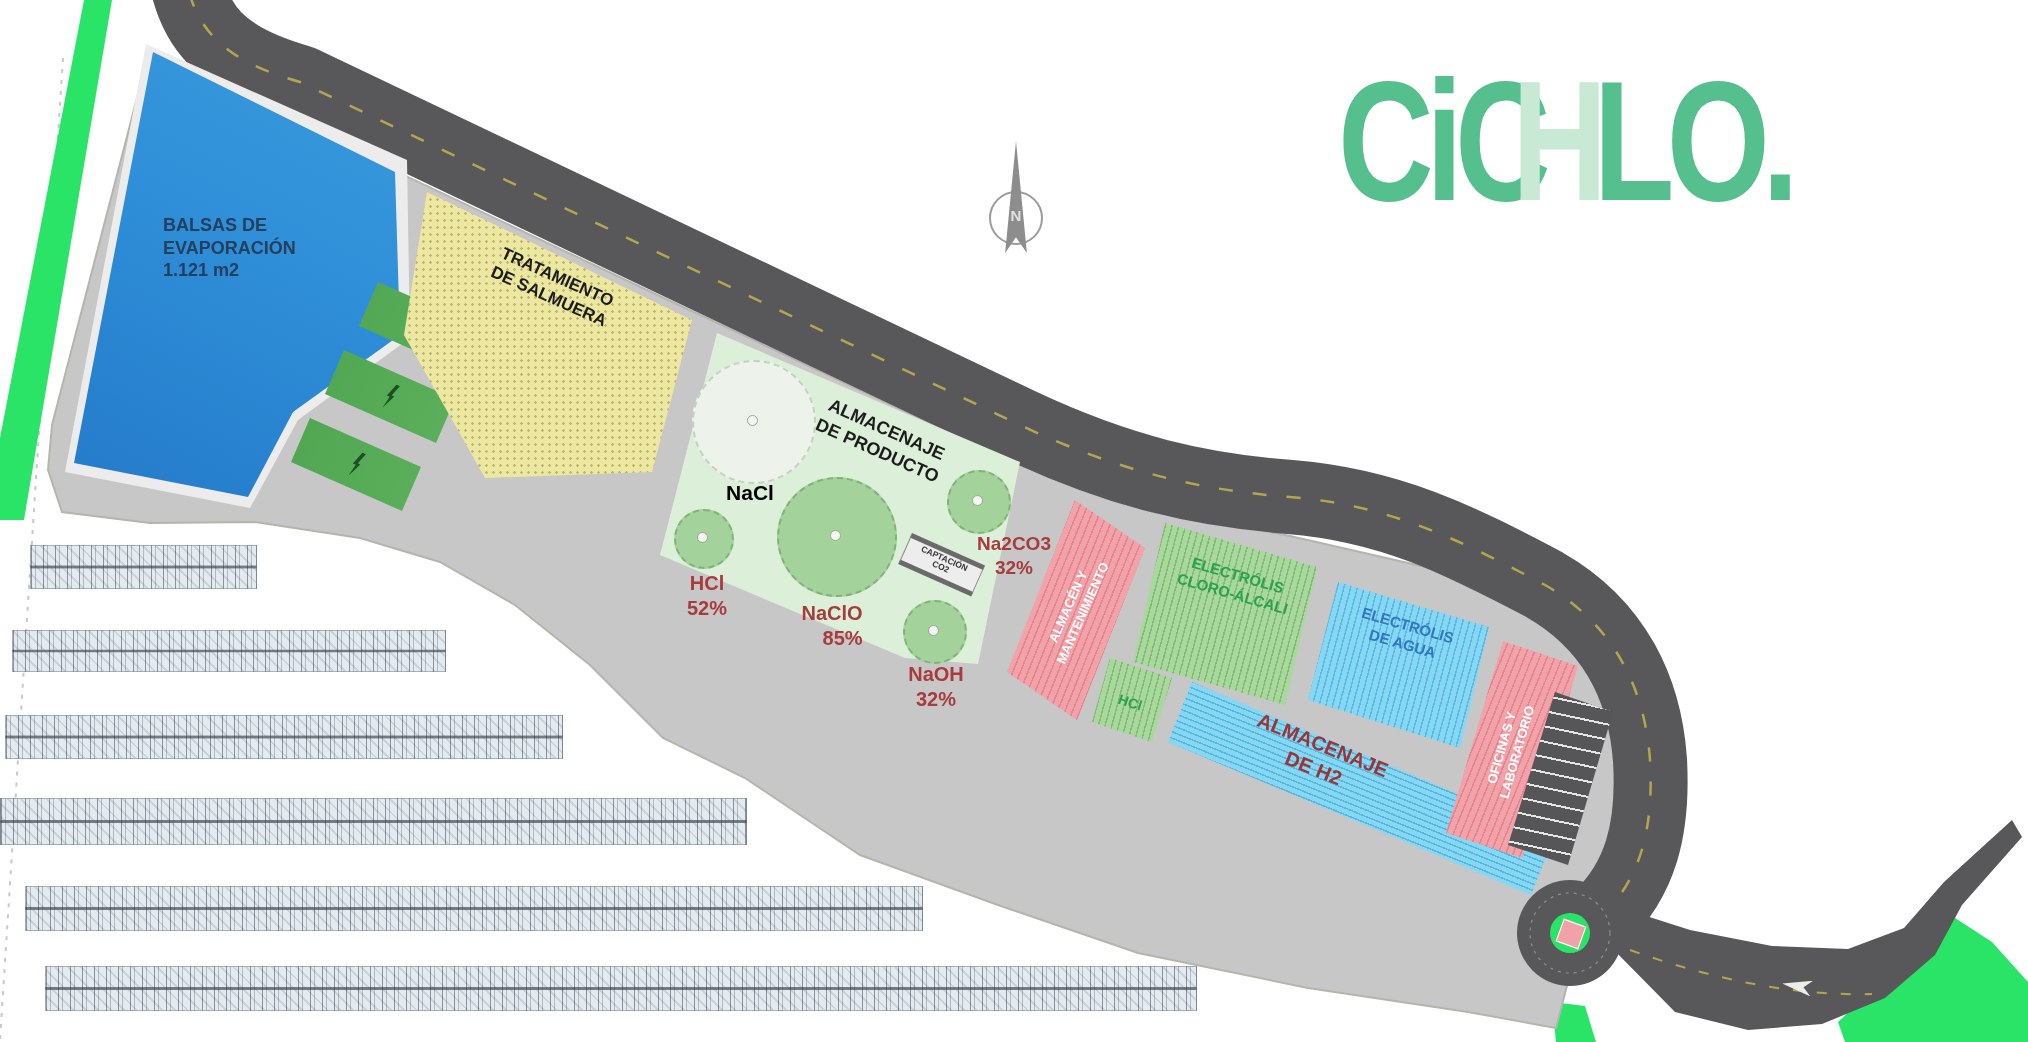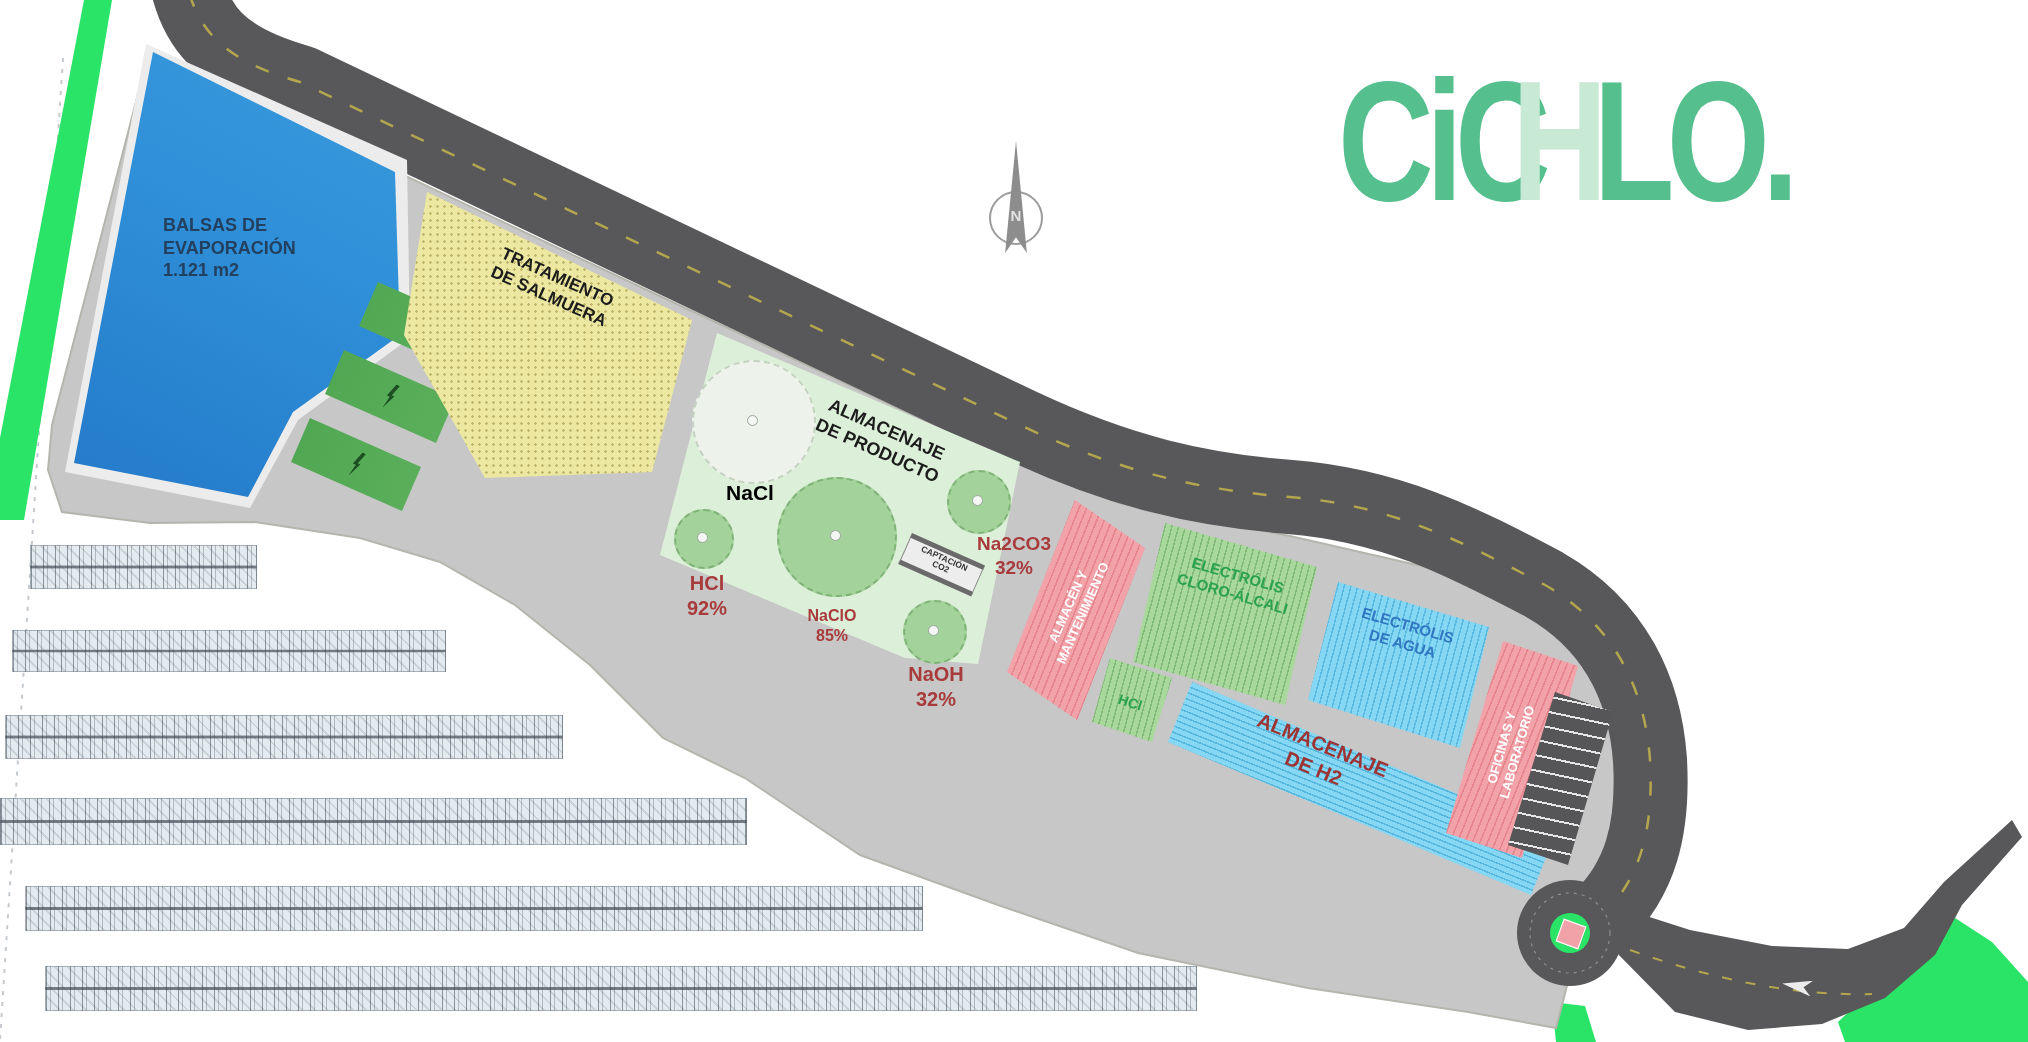--- a/index.html
+++ b/index.html
@@ -108,23 +108,23 @@
   <div class="tank tank-green" style="left:903px;top:600px;width:60px;height:60px;"></div>
   <div class="tank-dot" style="left:928px;top:625px;"></div>
   <div class="tank tank-green" style="left:947px;top:470px;width:60px;height:60px;"></div>
   <div class="tank-dot" style="left:972px;top:495px;"></div>
 
   <div class="lbl" style="left:750px;top:493px;font-size:21px;color:#000000;transform:translate(-50%,-50%);">
     <div>NaCl</div>
   </div>
   <div class="lbl" style="left:707px;top:596px;font-size:20px;color:#a83b3b;transform:translate(-50%,-50%);">
     <div>HCl</div>
-    <div>92%</div>
-  </div>
-  <div class="lbl" style="left:832px;top:626px;font-size:16px;color:#a83b3b;transform:translate(-50%,-50%);">
+    <div>52%</div>
+  </div>
+  <div class="lbl" style="left:832px;top:626px;font-size:20px;color:#a83b3b;transform:translate(-50%,-50%);text-align:right;">
     <div>NaClO</div>
     <div>85%</div>
   </div>
   <div class="lbl" style="left:936px;top:687px;font-size:20px;color:#a83b3b;transform:translate(-50%,-50%);">
     <div>NaOH</div>
     <div>32%</div>
   </div>
   <div class="lbl" style="left:998px;top:556px;font-size:19px;color:#a83b3b;transform:translate(-50%,-50%);margin-left:16px;">
     <div>Na2CO3</div>
     <div>32%</div>

